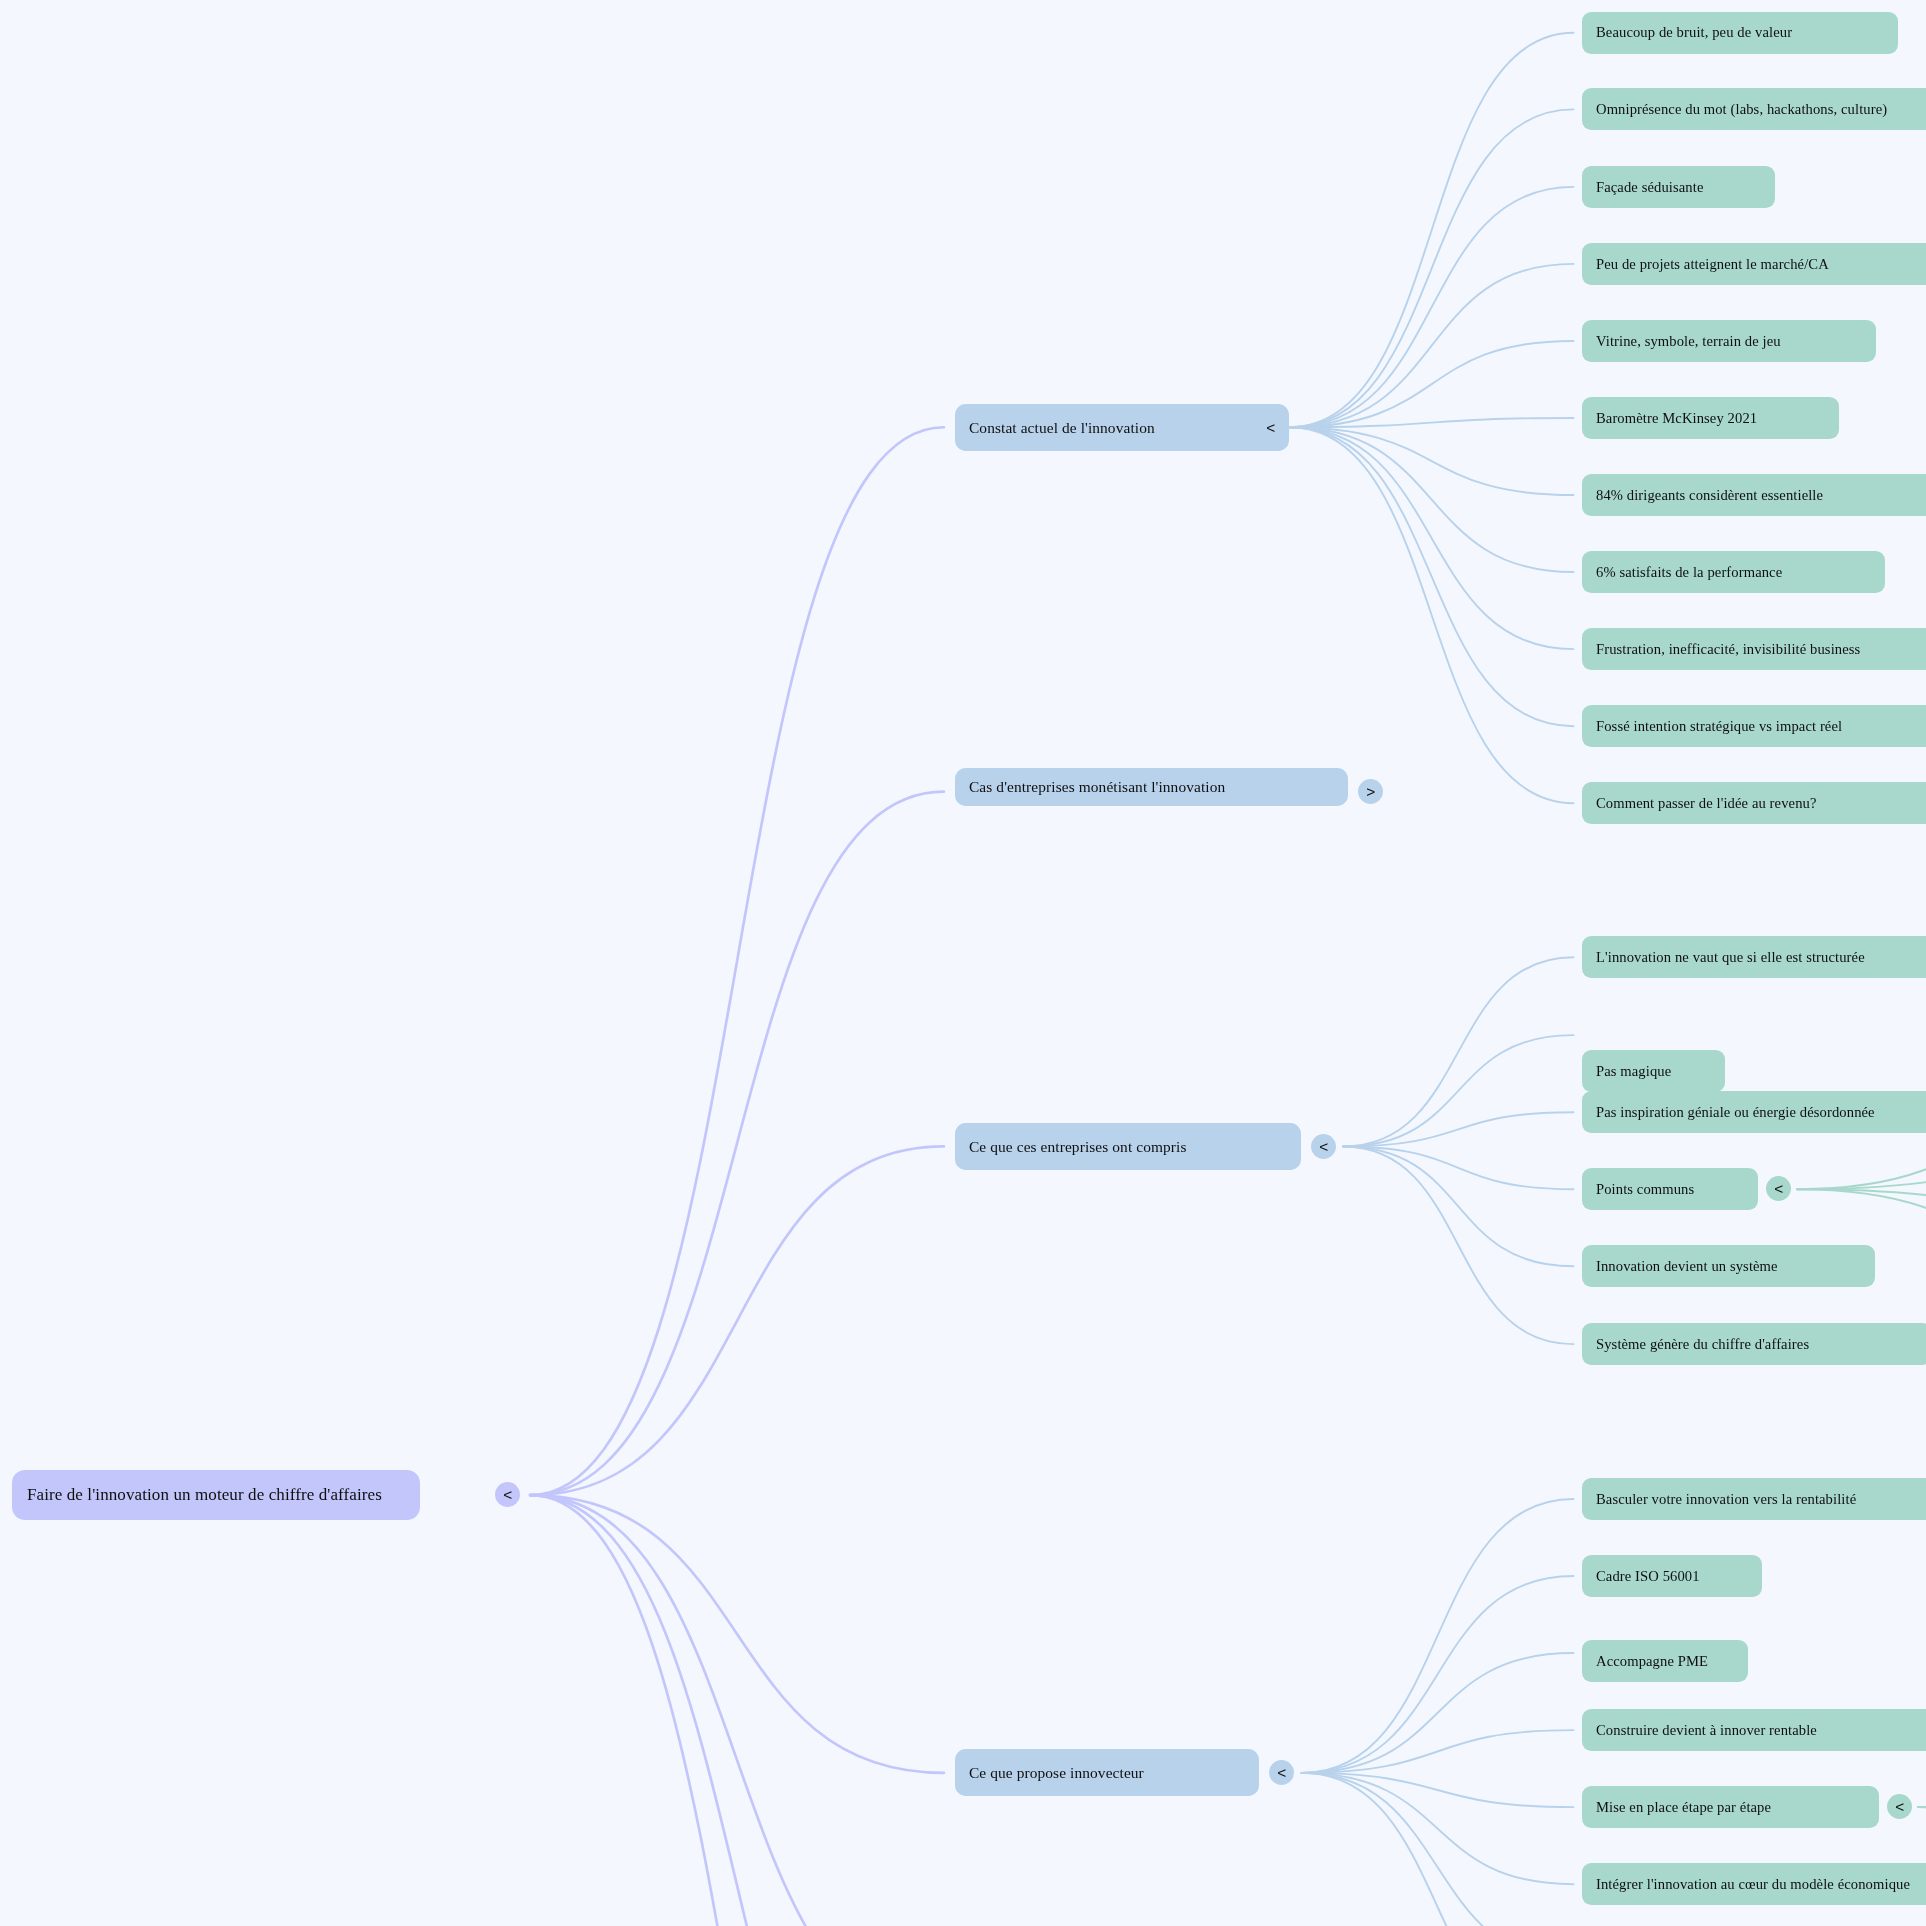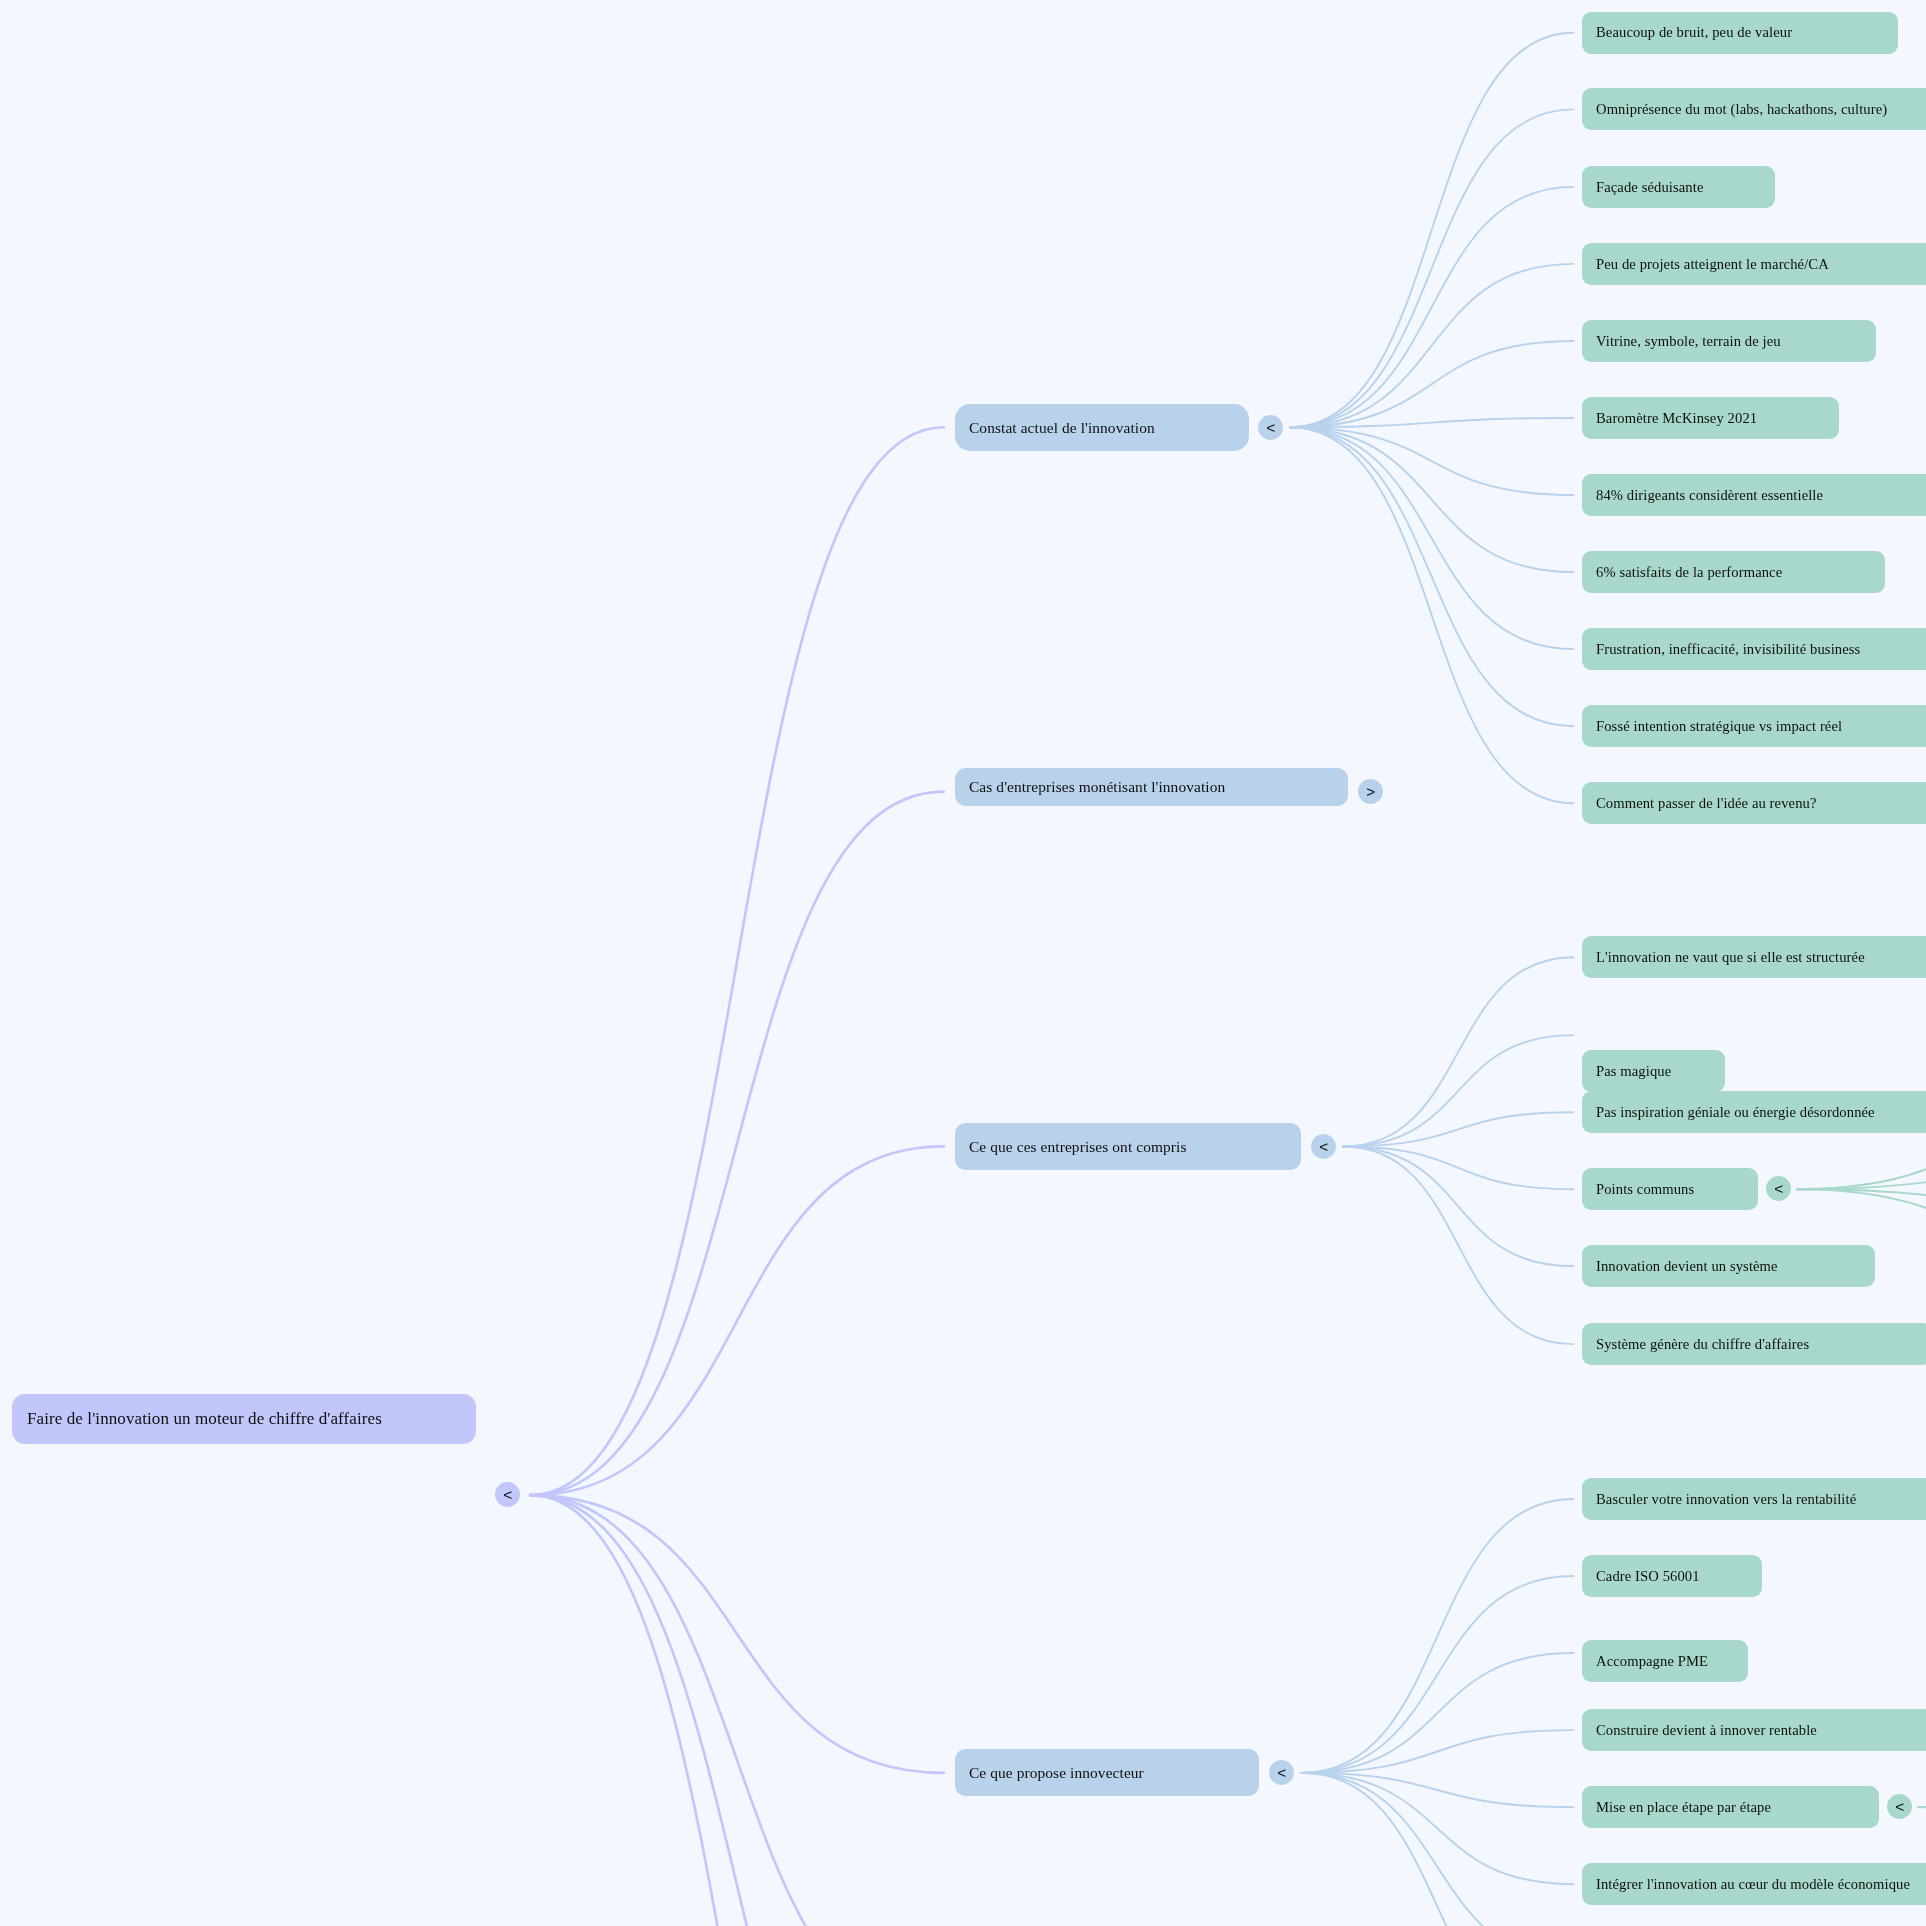--- a/index.html
+++ b/index.html
@@ -105,25 +105,25 @@
       <path d="M 3290 6701 C 3726.7 6701, 3647.3 6893, 4084 6893" fill="none" stroke="#b8d2ec" stroke-width="5" stroke-linecap="round"></path>
       <path d="M 4664 3087 C 5241.5 3087, 5136.5 2776, 5714 2776" fill="none" stroke="#a8d8cc" stroke-width="5" stroke-linecap="round"></path>
       <path d="M 4664 3087 C 5241.5 3087, 5136.5 2978, 5714 2978" fill="none" stroke="#a8d8cc" stroke-width="5" stroke-linecap="round"></path>
       <path d="M 4664 3087 C 5241.5 3087, 5136.5 3178, 5714 3178" fill="none" stroke="#a8d8cc" stroke-width="5" stroke-linecap="round"></path>
       <path d="M 4664 3087 C 5241.5 3087, 5136.5 3378, 5714 3378" fill="none" stroke="#a8d8cc" stroke-width="5" stroke-linecap="round"></path>
       <path d="M 4978 4691 C 5382.8 4691, 5309.2 4400, 5714 4400" fill="none" stroke="#a8d8cc" stroke-width="5" stroke-linecap="round"></path>
       <path d="M 4978 4691 C 5382.8 4691, 5309.2 4600, 5714 4600" fill="none" stroke="#a8d8cc" stroke-width="5" stroke-linecap="round"></path>
       <path d="M 4978 4691 C 5382.8 4691, 5309.2 4800, 5714 4800" fill="none" stroke="#a8d8cc" stroke-width="5" stroke-linecap="round"></path>
       <path d="M 4978 4691 C 5382.8 4691, 5309.2 5002, 5714 5002" fill="none" stroke="#a8d8cc" stroke-width="5" stroke-linecap="round"></path>
     </svg>
-<div class="node n-root" style="left: 11.6px; top: 1394px; width: 464px; height: 50px;">
+<div class="node n-root" style="left: 11.6px; top: 1470px; width: 408px; height: 50px;">
       <span class="node-label">Faire de l'innovation un moteur de chiffre d'affaires</span>
     </div>
     <div class="toggle tg-root" style="left: 495px; top: 1482px;">&lt;</div>
-    <div class="node n-l1" style="left: 955px; top: 404px; width: 294px; height: 47px; border-radius: 15px;">
+    <div class="node n-l1" style="left: 955px; top: 404px; width: 334px; height: 47px;">
       <span class="node-label">Constat actuel de l'innovation</span>
     </div>
     <div class="toggle tg-l1" style="left: 1258px; top: 415px;">&lt;</div>
     <div class="node n-l1" style="left: 955px; top: 768px; width: 393px; height: 38px;">
       <span class="node-label">Cas d'entreprises monétisant l'innovation</span>
     </div>
     <div class="toggle tg-l1" style="left: 1358px; top: 779px;">&gt;</div>
     <div class="node n-l1" style="left: 955px; top: 1123px; width: 346px; height: 47px;">
       <span class="node-label">Ce que ces entreprises ont compris</span>
     </div>

